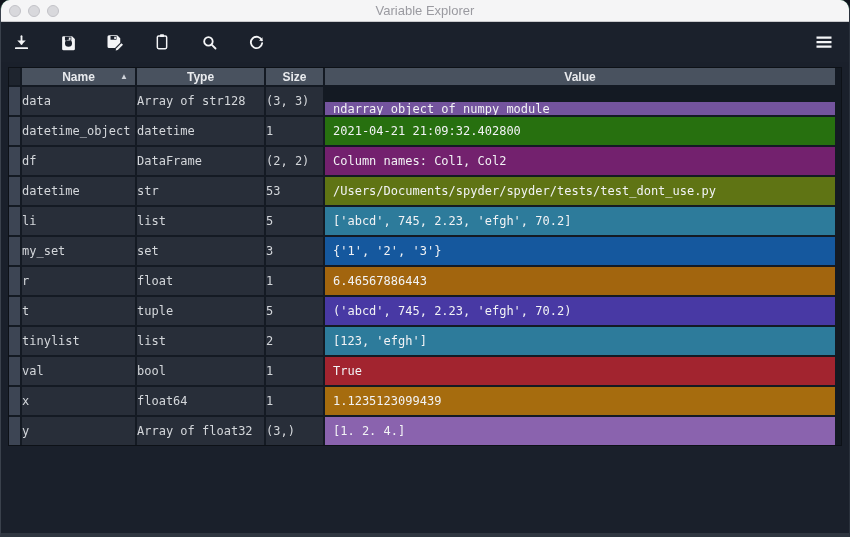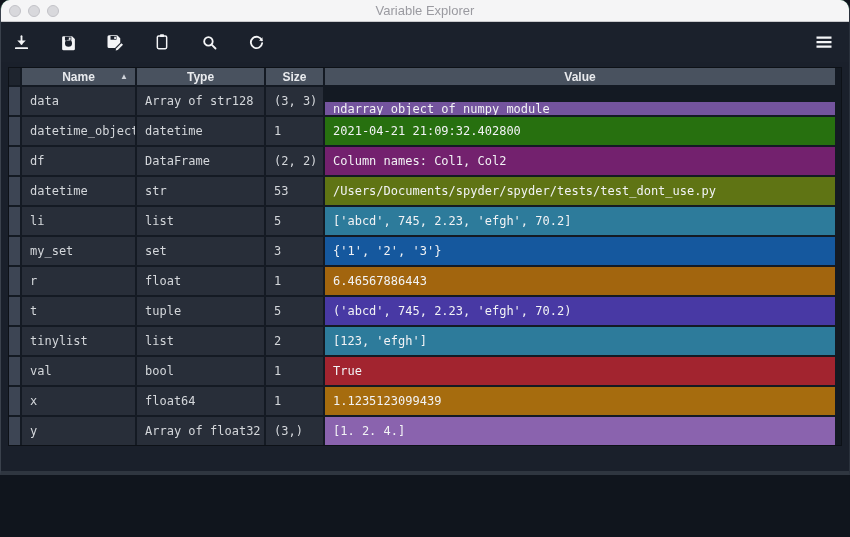--- a/index.html
+++ b/index.html
@@ -1,20 +1,20 @@
 <!DOCTYPE html>
 <html><head>
 <meta charset="utf-8">
 <style>
   * { margin:0; padding:0; box-sizing:border-box; }
   html,body { width:850px; height:537px; background:#10151d; overflow:hidden; }
   body { font-family:"Liberation Sans", sans-serif; }
 
   .window {
-    width:850px; height:475px;
+    width:850px; height:537px;
     background:#86efac;
     border-radius:10px 10px 0 0;
     overflow:hidden;
     display:flex; flex-direction:column;
     border-left:1px solid #3a414c;
     border-right:1px solid #2a313c;
     border-bottom:4px solid #2f3640;
   }
 
   
@@ -83,21 +83,20 @@
     transform:translateY(-54%);
     font-size:8px; color:#cfd3d9;
   }
   .gcell { background:#3d4554; }
   .cell {
     background:#282e39;
     color:#d4d7db;
     font-family:"DejaVu Sans Mono", monospace;
     font-size:12px;
     display:flex; align-items:center;
-    padding-left:8px;
     white-space:nowrap; overflow:hidden;
   }
   .vcell {
     color:#f2f3f5;
     font-family:"DejaVu Sans Mono", monospace;
     font-size:12px;
     display:flex; align-items:center;
     padding-left:8px;
     white-space:nowrap; overflow:hidden;
   }

